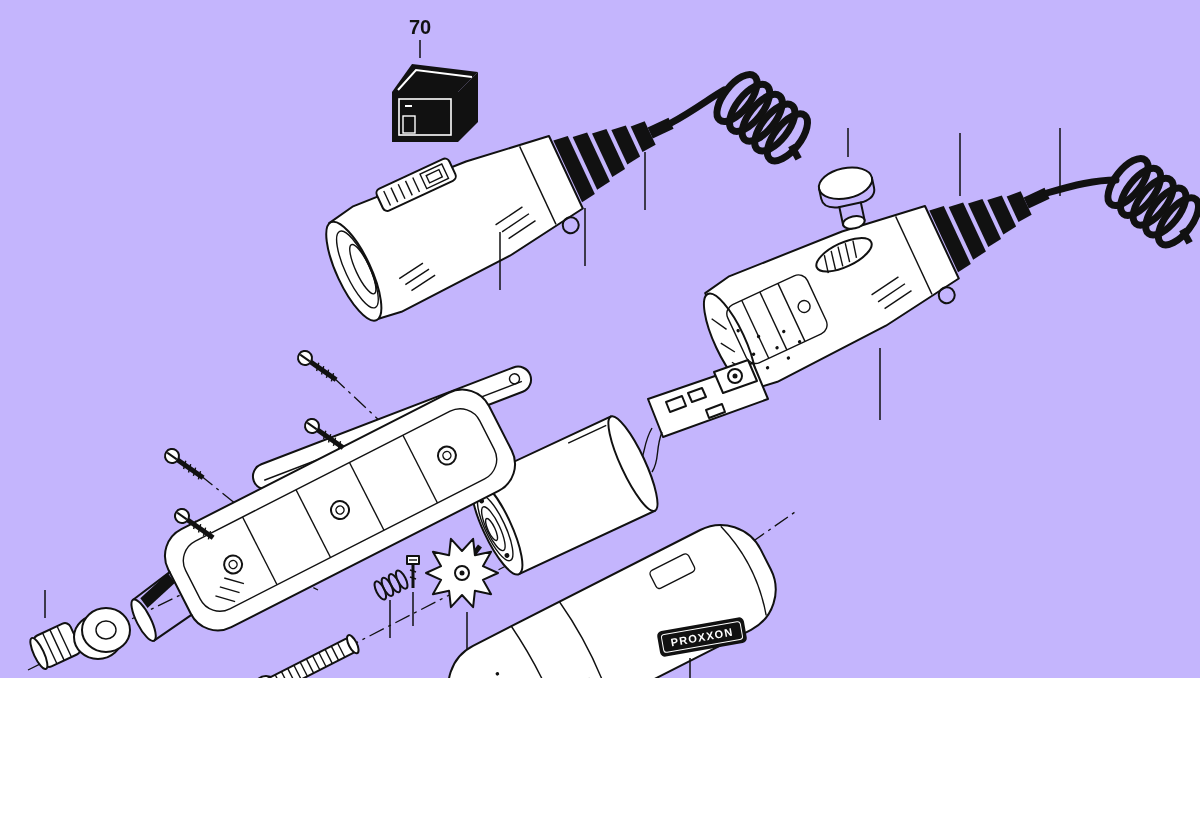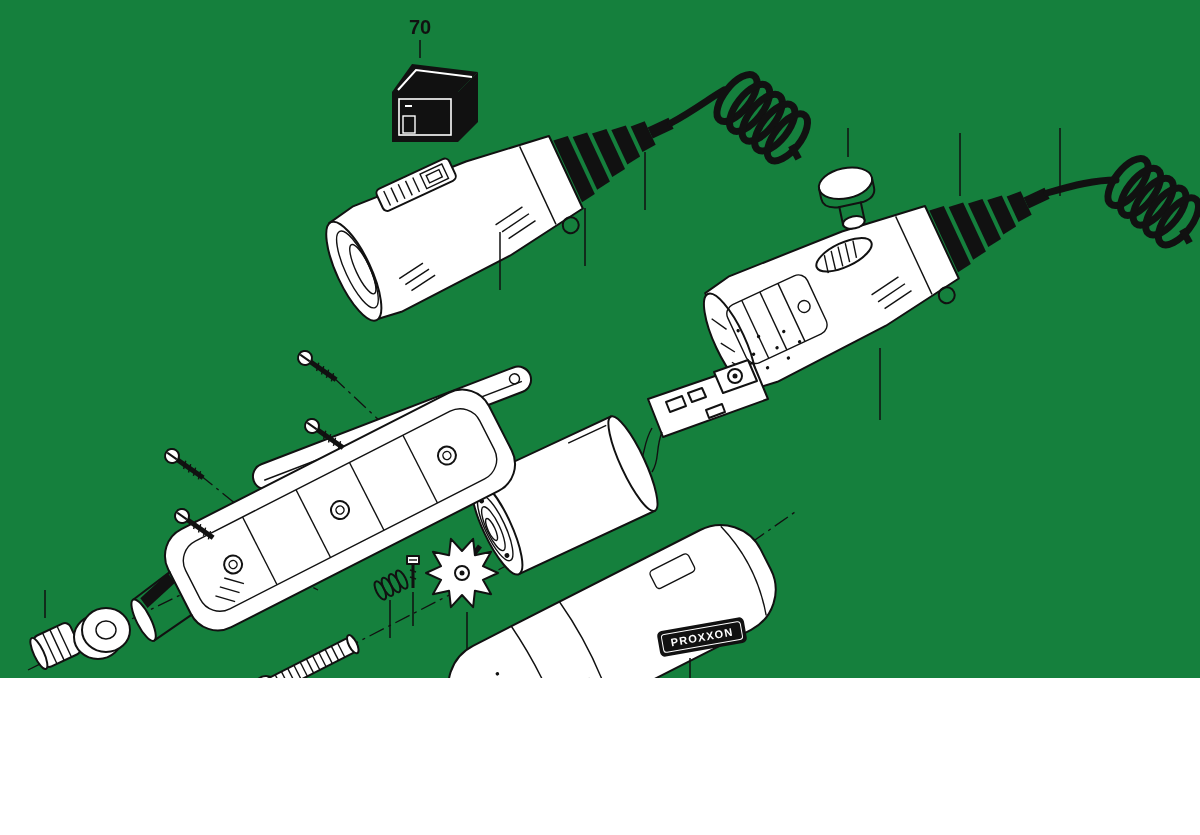--- a/index.html
+++ b/index.html
@@ -1,16 +1,16 @@
 <!DOCTYPE html>
 <html><head>
 <meta charset="utf-8">
 <style>
   html,body{margin:0;padding:0;background:#ffffff;}
-  .stage{position:relative;width:1200px;height:678px;background:#15803d;overflow:hidden;
+  .stage{position:relative;width:1200px;height:678px;background:#c4b5fd;overflow:hidden;
          font-family:"Liberation Sans", sans-serif;}
   svg{position:absolute;inset:0;}
   .ln{stroke:#111;stroke-width:2;fill:none;stroke-linejoin:round;stroke-linecap:round;}
   .fw{stroke:#111;stroke-width:2;fill:#fff;stroke-linejoin:round;}
   .thin{stroke:#111;stroke-width:1.4;fill:none;}
   .blk{fill:#111;stroke:none;}
   .axis{stroke:#111;stroke-width:1.3;fill:none;stroke-dasharray:16 5 3 5;}
   .leader{stroke:#111;stroke-width:1.5;fill:none;}
   text.partnum{font:bold 20px "Liberation Sans",sans-serif;fill:#111;}
   text.brand{font:bold 11px "Liberation Sans",sans-serif;fill:#fff;letter-spacing:1.2px;}

